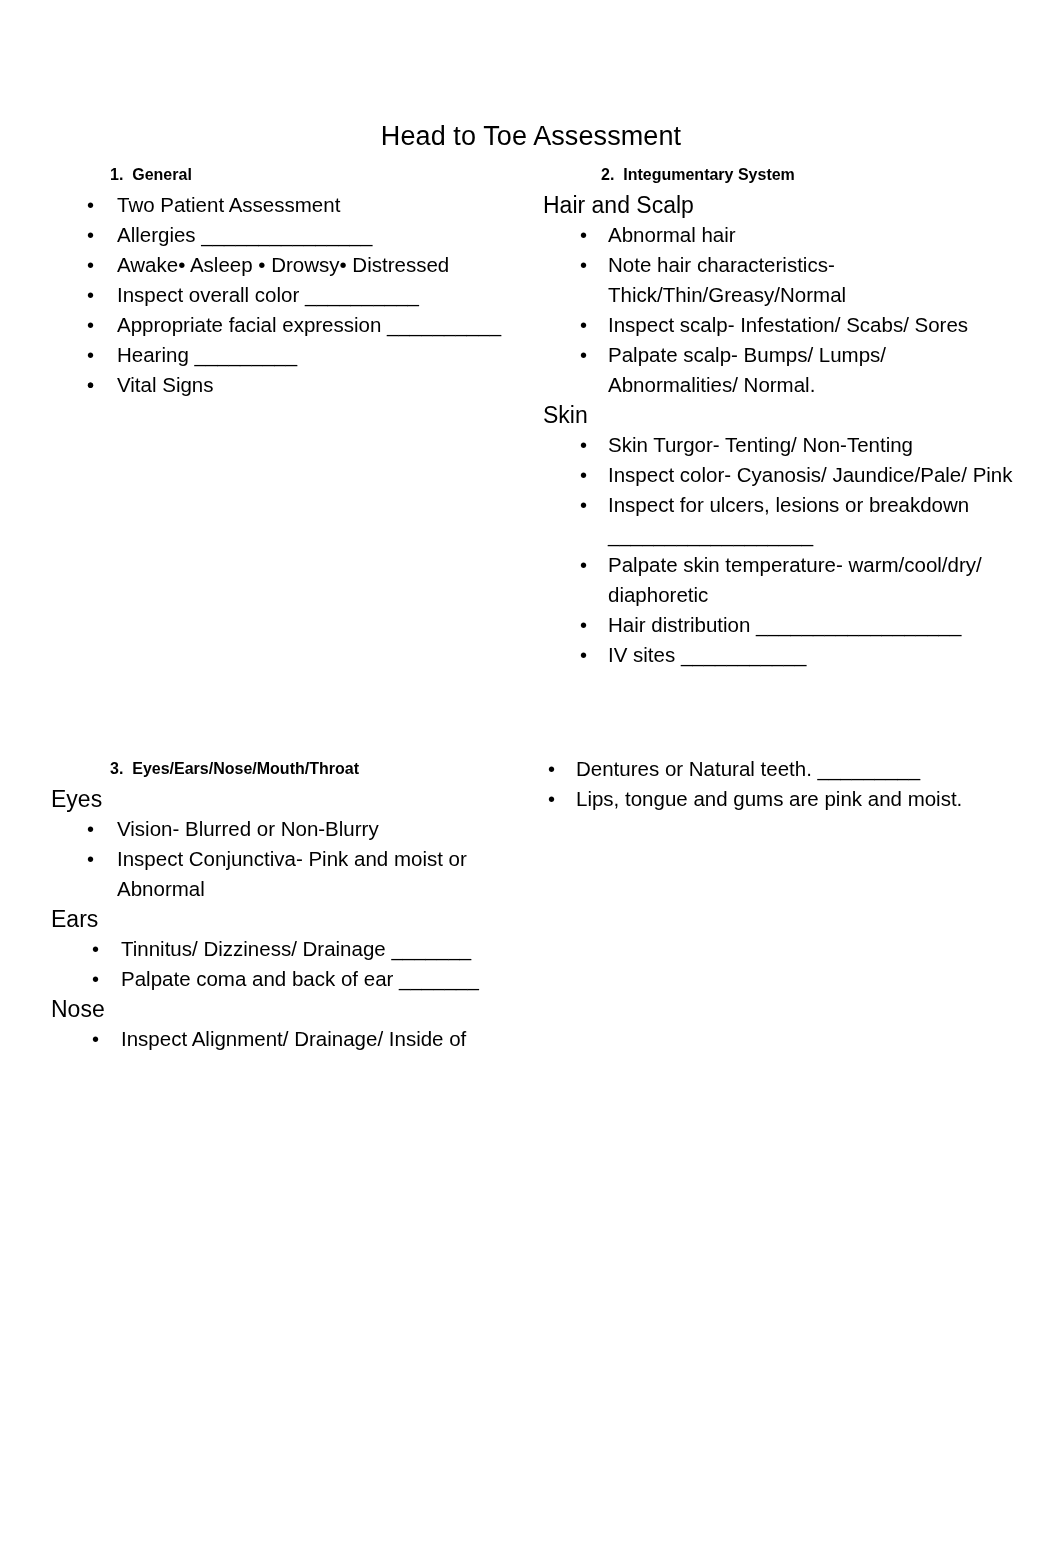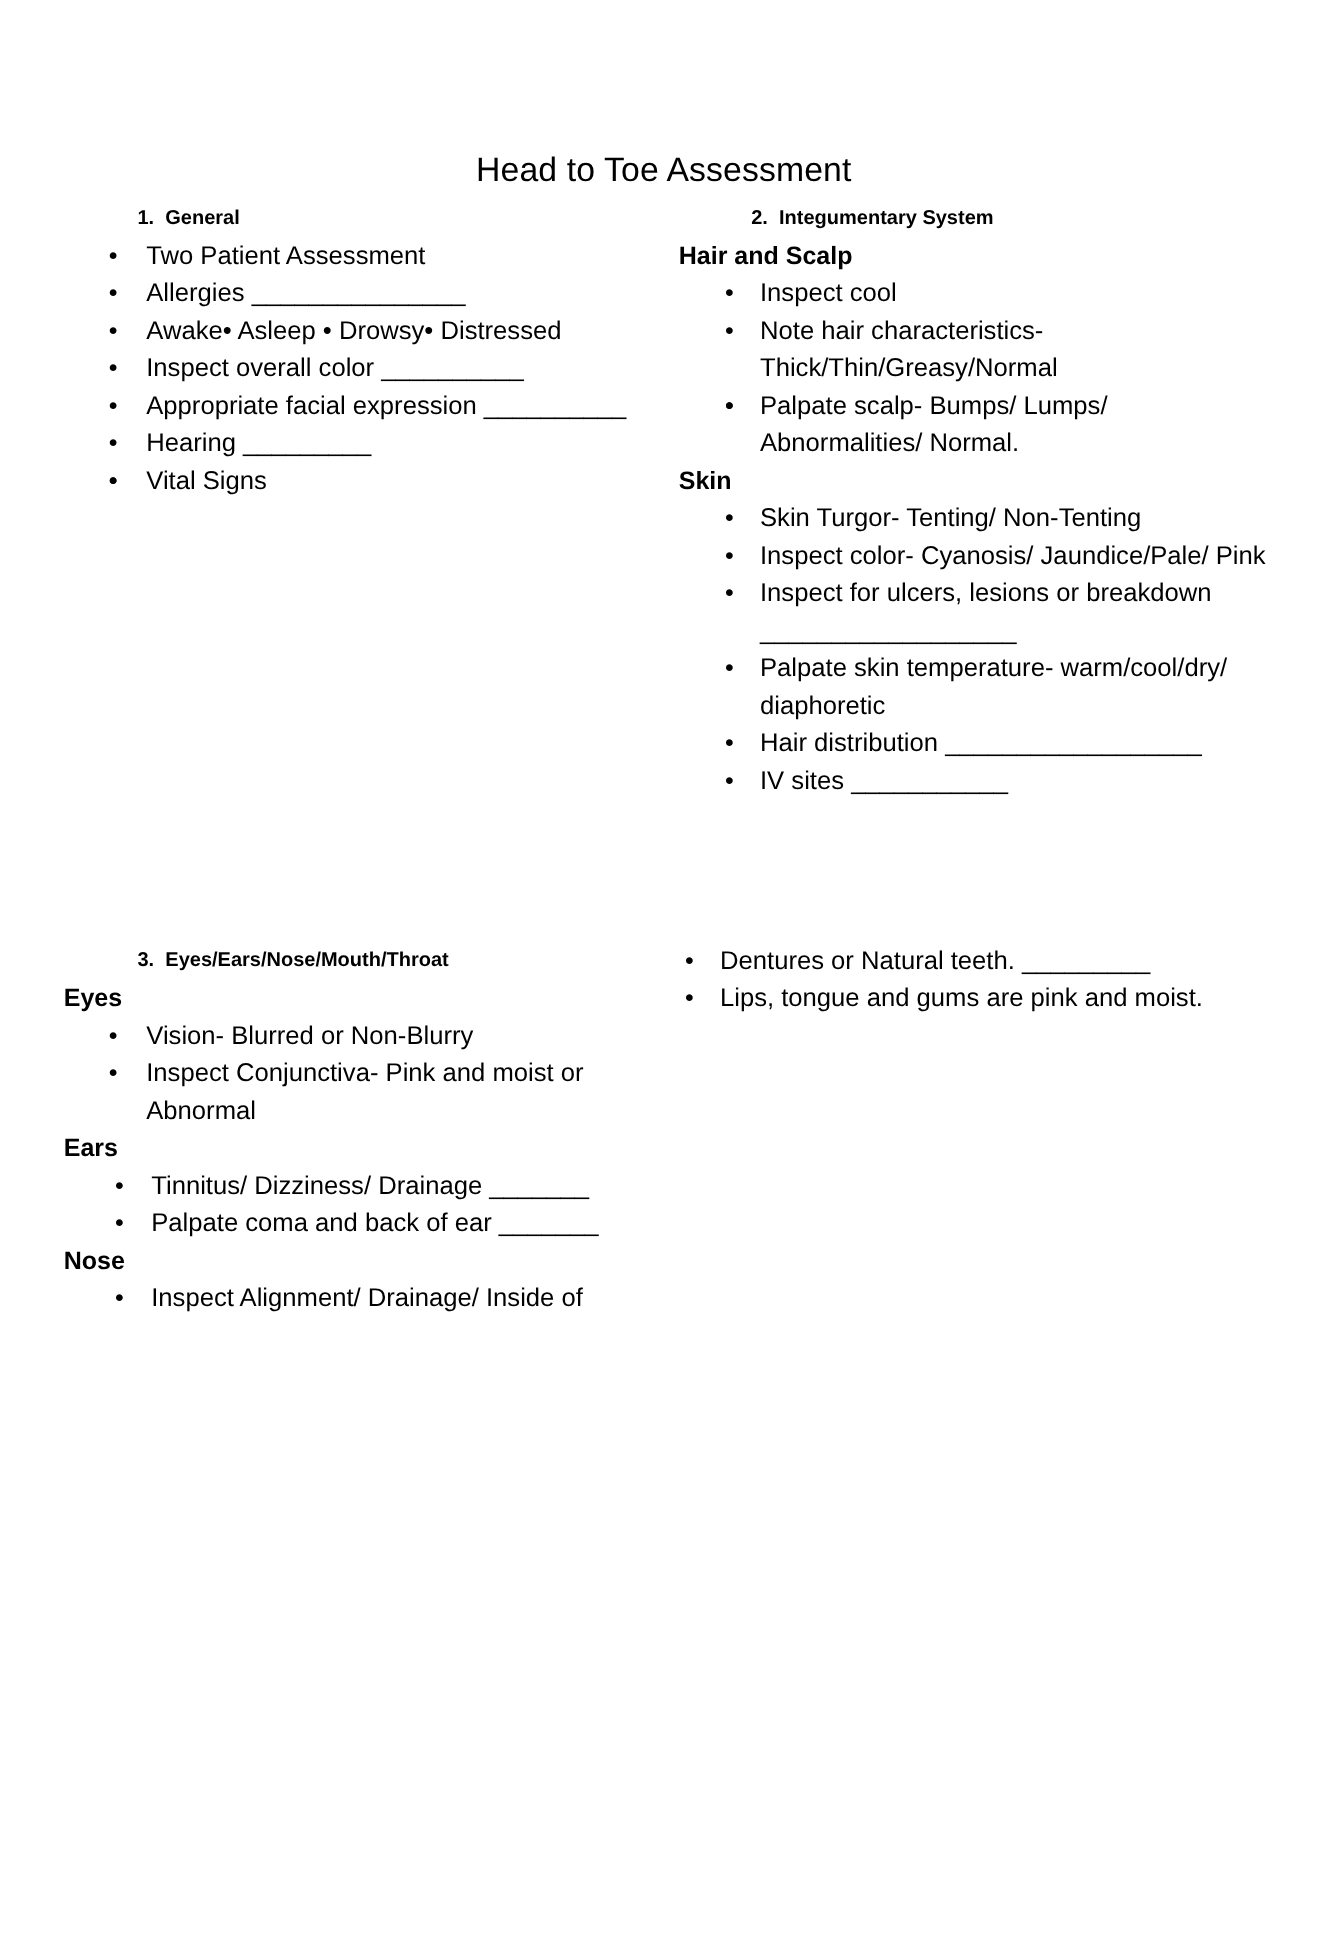--- a/index.html
+++ b/index.html
@@ -45,23 +45,23 @@
   .sec-head {
     font-size: 16px;
     line-height: 30px;
     font-weight: bold;
     white-space: pre;
   }
   .sec-head.left-head  { padding-left: 62px; }
   .sec-head.right-head { padding-left: 61px; }
 
   .sub-head {
-    font-size: 20px;
-    line-height: 30px;
-    font-weight: bold;
+    font-size: 23px;
+    line-height: 30px;
+    font-weight: normal;
     padding-left: 3px;
   }
 
   ul.blist {
     list-style: none;
     margin: 0;
     padding: 0;
   }
   ul.blist > li {
     position: relative;
@@ -140,28 +140,29 @@
     </ul>
   </div>
 
   <div class="col-right-top">
     <div class="sec-head right-head">2.  Integumentary System</div>
 
     <div class="sub-head">Hair and Scalp</div>
     <ul class="blist lvl-right">
       <li>
         <span class="bullet">•</span>
-        <span class="btext">Inspect cool</span>
+        <span class="btext">Abnormal hair</span>
       </li>
       <li>
         <span class="bullet">•</span>
         <span class="btext">Note hair characteristics- Thick/Thin/Greasy/Normal</span>
       </li>
       <li>
         <span class="bullet">•</span>
+        <span class="btext">Inspect scalp- Infestation/ Scabs/ Sores</span>
       </li>
       <li>
         <span class="bullet">•</span>
         <span class="btext">Palpate scalp- Bumps/ Lumps/ Abnormalities/ Normal.</span>
       </li>
     </ul>
 
     <div class="sub-head">Skin</div>
     <ul class="blist lvl-right">
       <li>

